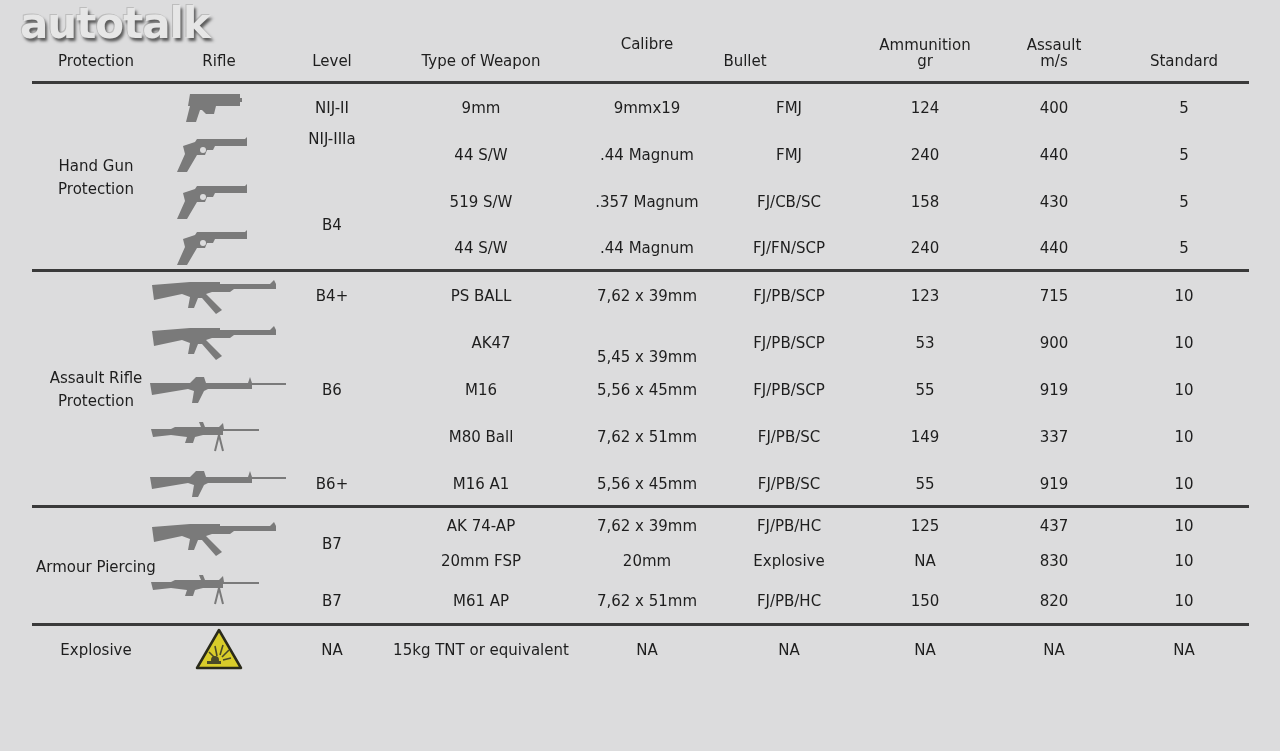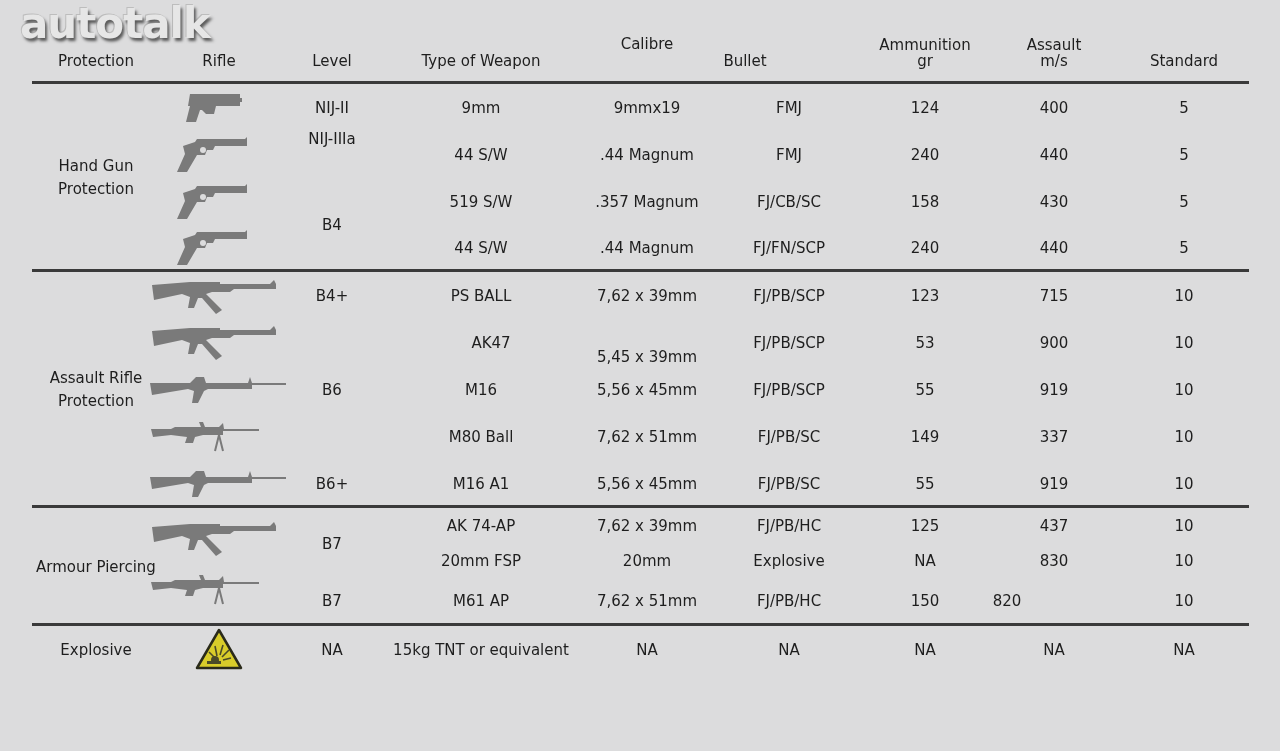--- a/index.html
+++ b/index.html
@@ -251,21 +251,21 @@
     <div class="cell" style="left:789px;top:561px">Explosive</div>
     <div class="cell" style="left:925px;top:561px">NA</div>
     <div class="cell" style="left:1054px;top:561px">830</div>
     <div class="cell" style="left:1184px;top:561px">10</div>
   </div>
   <div>
     <div class="cell" style="left:481px;top:601px">M61 AP</div>
     <div class="cell" style="left:647px;top:601px">7,62 x 51mm</div>
     <div class="cell" style="left:789px;top:601px">FJ/PB/HC</div>
     <div class="cell" style="left:925px;top:601px">150</div>
-    <div class="cell" style="left:1007px;top:601px">820</div>
+    <div class="cell" style="left:1054px;top:601px">820</div>
     <div class="cell" style="left:1184px;top:601px">10</div>
   </div>
 </div>
 
 <div class="rule" style="top:623px"></div>
 
 <div>
   <div class="group-label" style="left:96px;top:650px">Explosive</div>
   <div class="icon" style="left:219px;top:649px">
     <svg width="48" height="42" viewBox="0 0 48 42">

